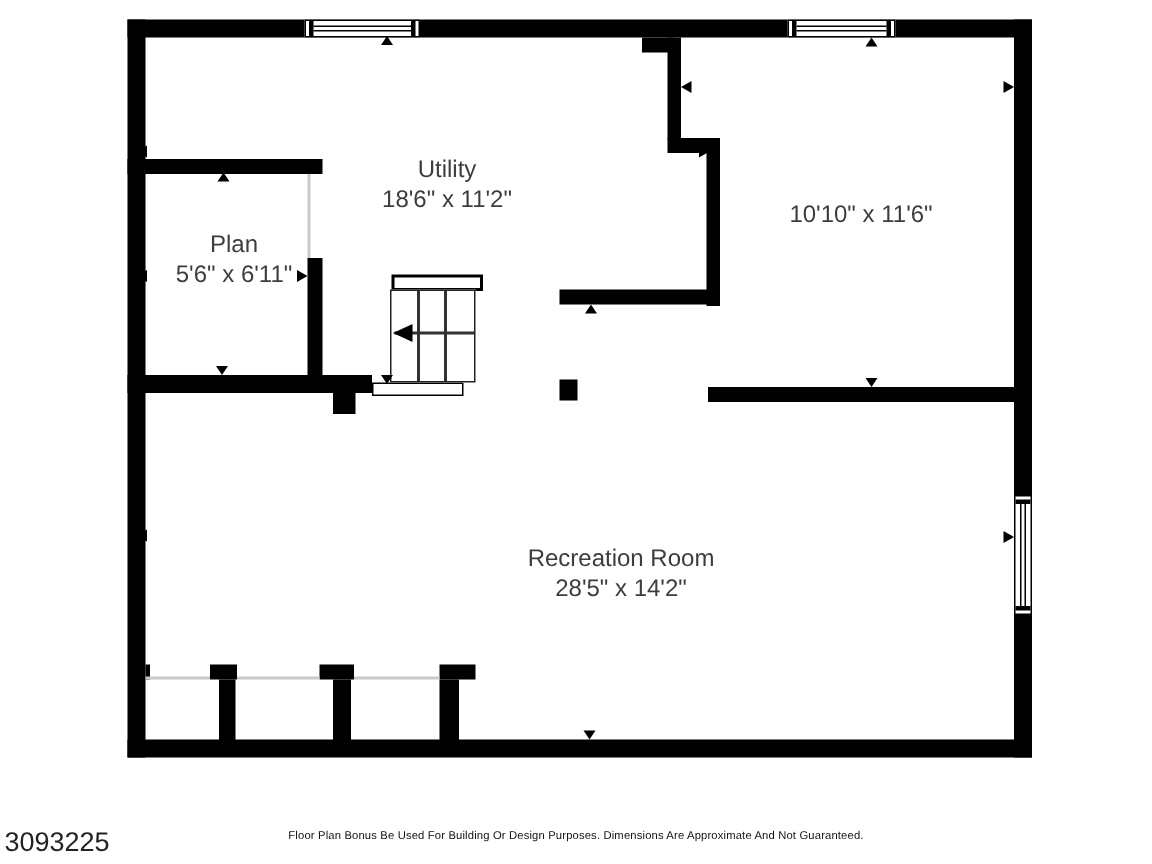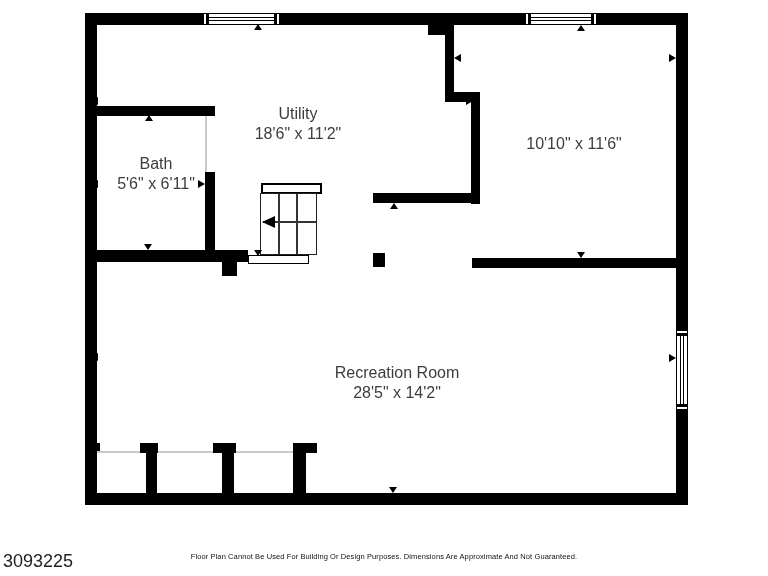--- a/index.html
+++ b/index.html
@@ -114,27 +114,27 @@
   <div class="tri tri-up" style="left:390px;top:203px;"></div>
   <div class="tri tri-left" style="left:91px;top:353px;"></div>
   <div class="tri tri-right" style="left:669px;top:354px;"></div>
   <div class="tri tri-down" style="left:389px;top:487px;"></div>
 
   <div class="room-label" style="left:298px;top:104px;">
     <span class="room-name">Utility</span>
     <span class="room-dims">18'6" x 11'2"</span>
   </div>
   <div class="room-label" style="left:156px;top:154px;">
-    <span class="room-name">Bath</span>
+    <span class="room-name">Plan</span>
     <span class="room-dims">5'6" x 6'11"</span>
   </div>
   <div class="room-label" style="left:574px;top:134px;">
     <span class="room-dims">10'10" x 11'6"</span>
   </div>
-  <div class="room-label" style="left:397px;top:363px;">
+  <div class="room-label" style="left:414px;top:363px;">
     <span class="room-name">Recreation Room</span>
     <span class="room-dims">28'5" x 14'2"</span>
   </div>
 
   <div id="listing-id">3093225</div>
-  <div id="disclaimer">Floor Plan Cannot Be Used For Building Or Design Purposes. Dimensions Are Approximate And Not Guaranteed.</div>
+  <div id="disclaimer">Floor Plan Bonus Be Used For Building Or Design Purposes. Dimensions Are Approximate And Not Guaranteed.</div>
 
 </div>
 
 </body></html>

